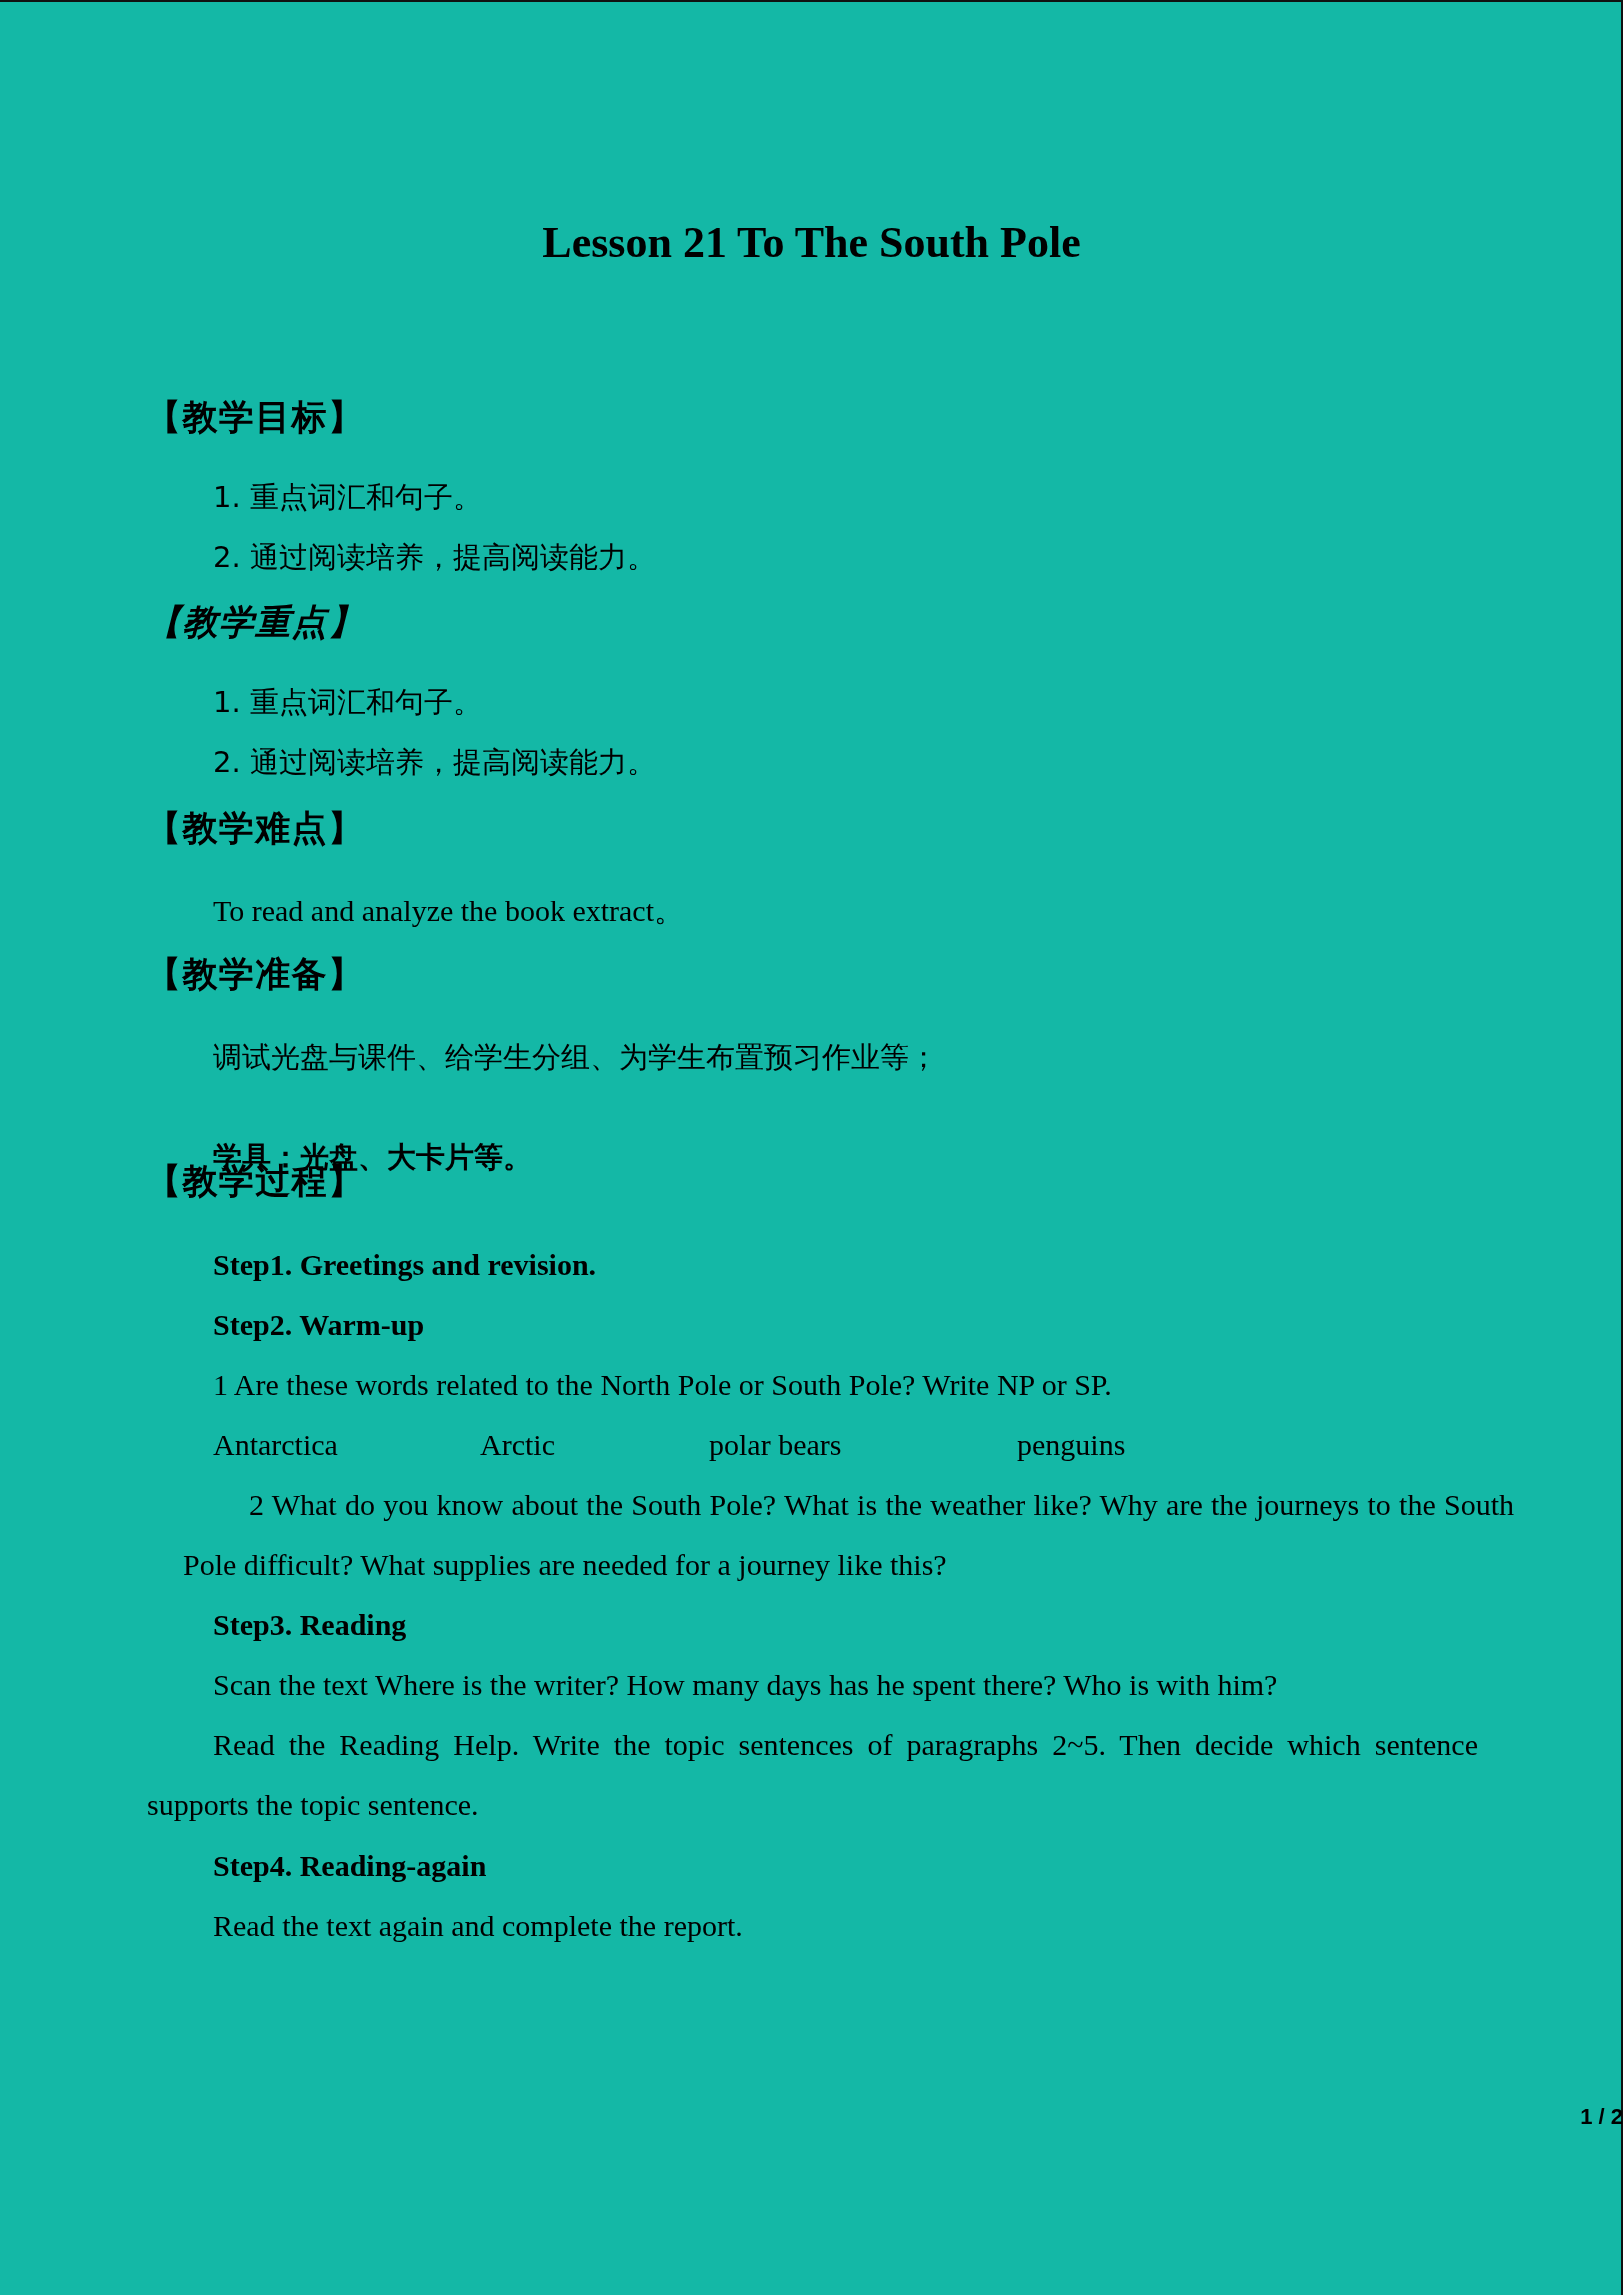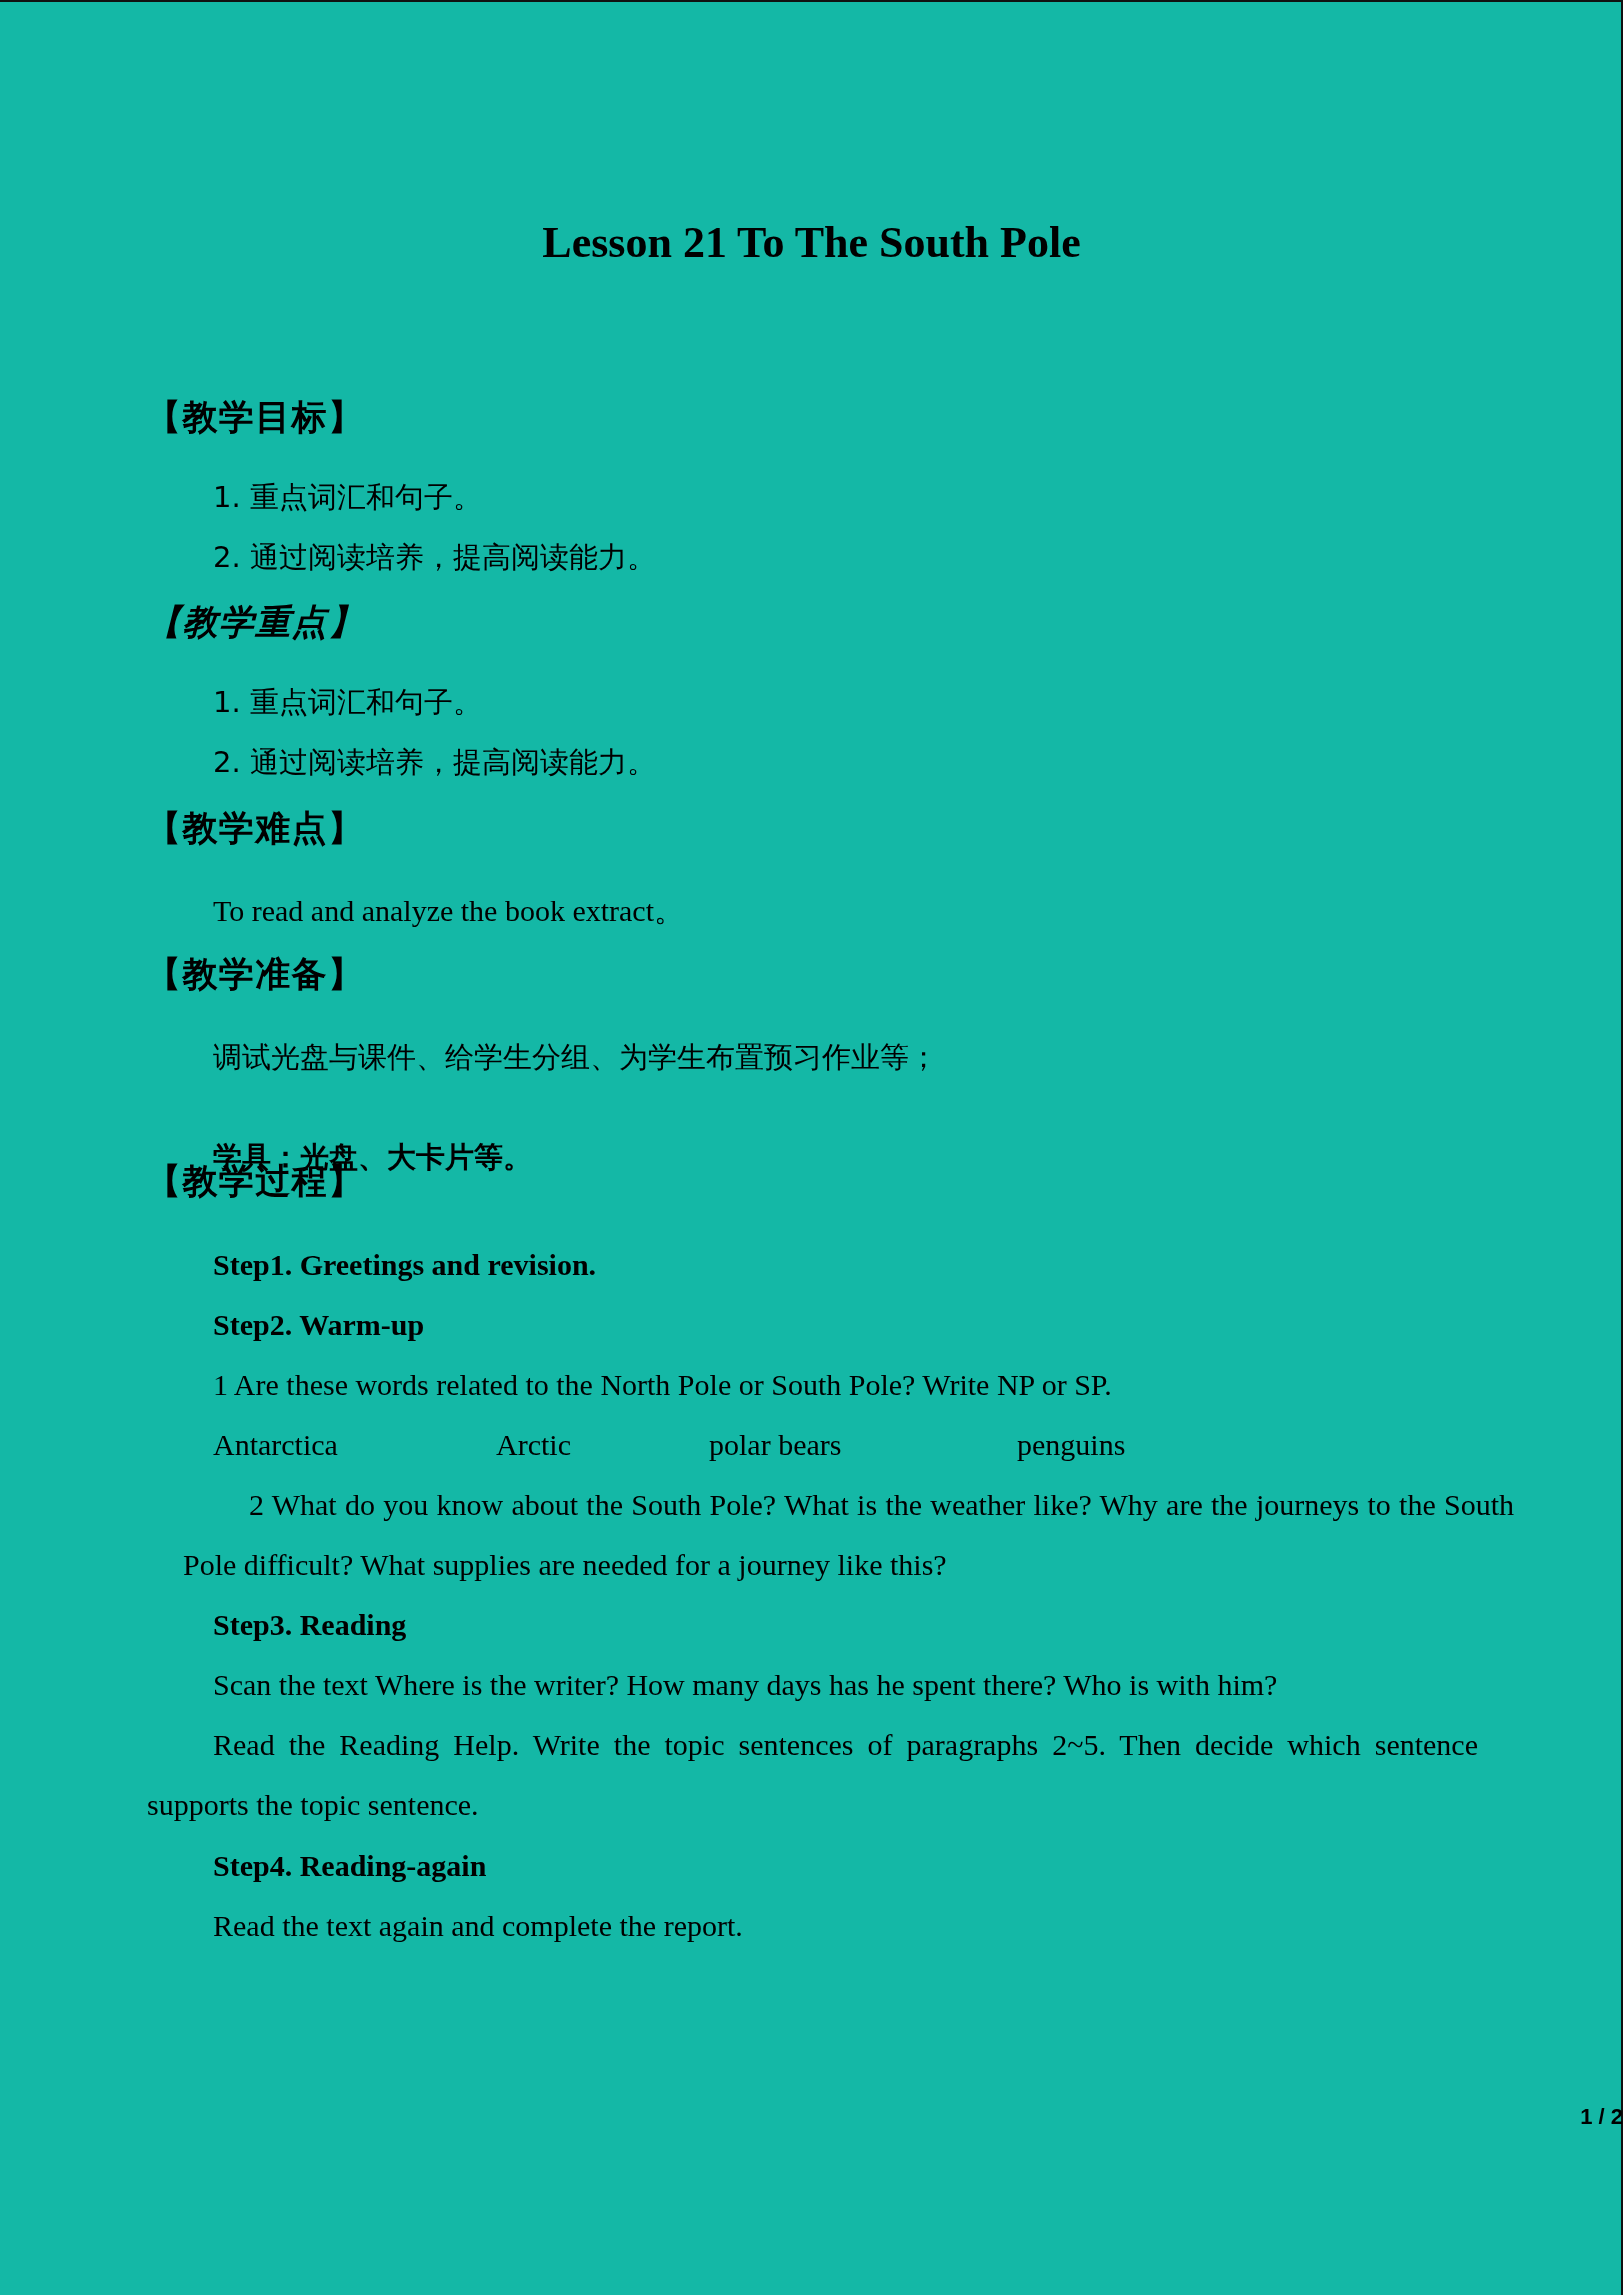--- a/index.html
+++ b/index.html
@@ -56,21 +56,21 @@
   <div class="line zh" style="top:1036px;">调试光盘与课件、给学生分组、为学生布置预习作业等；</div>
   <div class="line zh" style="top:1136px;font-weight:bold;">学具：光盘、大卡片等。</div>
 
   <div class="heading" style="top:1157px;">【教学过程】</div>
   <div class="line bold" style="top:1244px;">Step1. Greetings and revision.</div>
   <div class="line bold" style="top:1304px;">Step2. Warm-up</div>
   <div class="line" style="top:1364px;">1 Are these words related to the North Pole or South Pole? Write NP or SP.</div>
 
   <div class="line words" style="top:1424px; left:0; width:1503px; height:38px;">
     <span style="left:213px;">Antarctica</span>
-    <span style="left:496px;text-align:right;">Arctic</span>
+    <span style="left:480px;text-align:right;">Arctic</span>
     <span style="left:709px;">polar bears</span>
     <span style="left:1017px;">penguins</span>
   </div>
 
   <div class="para-wrap" style="top:1473px;margin-left:36px;">2 What do you know about the South Pole? What is the weather like? Why are the journeys to the South Pole difficult? What supplies are needed for a journey like this?</div>
 
   <div class="line bold" style="top:1604px;">Step3. Reading</div>
   <div class="line" style="top:1664px;">Scan the text Where is the writer? How many days has he spent there? Who is with him?</div>
   <div class="para-wrap" style="top:1713px;">Read the Reading Help. Write the topic sentences of paragraphs 2~5. Then decide which sentence supports the topic sentence.</div>
 

